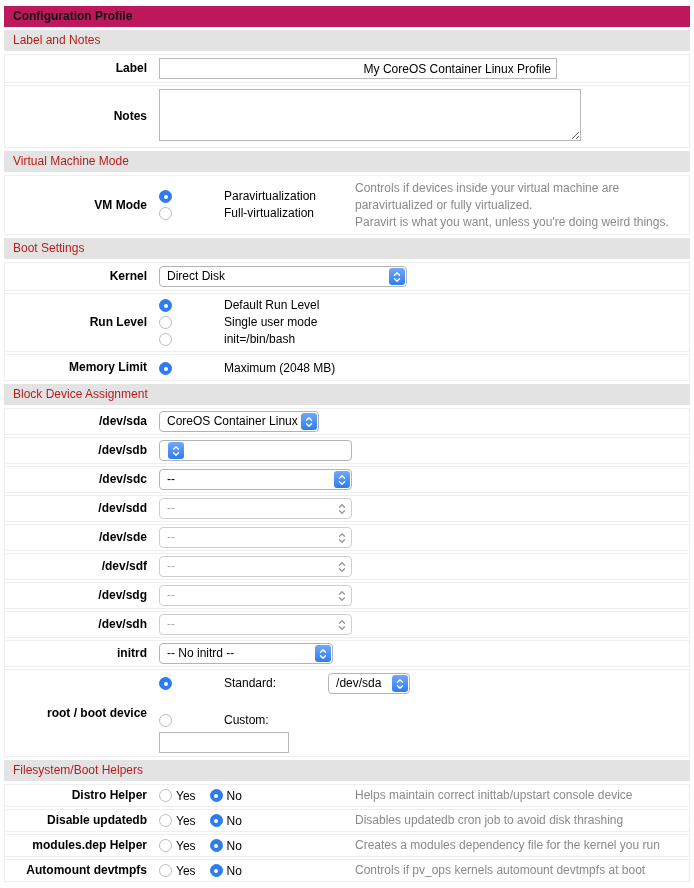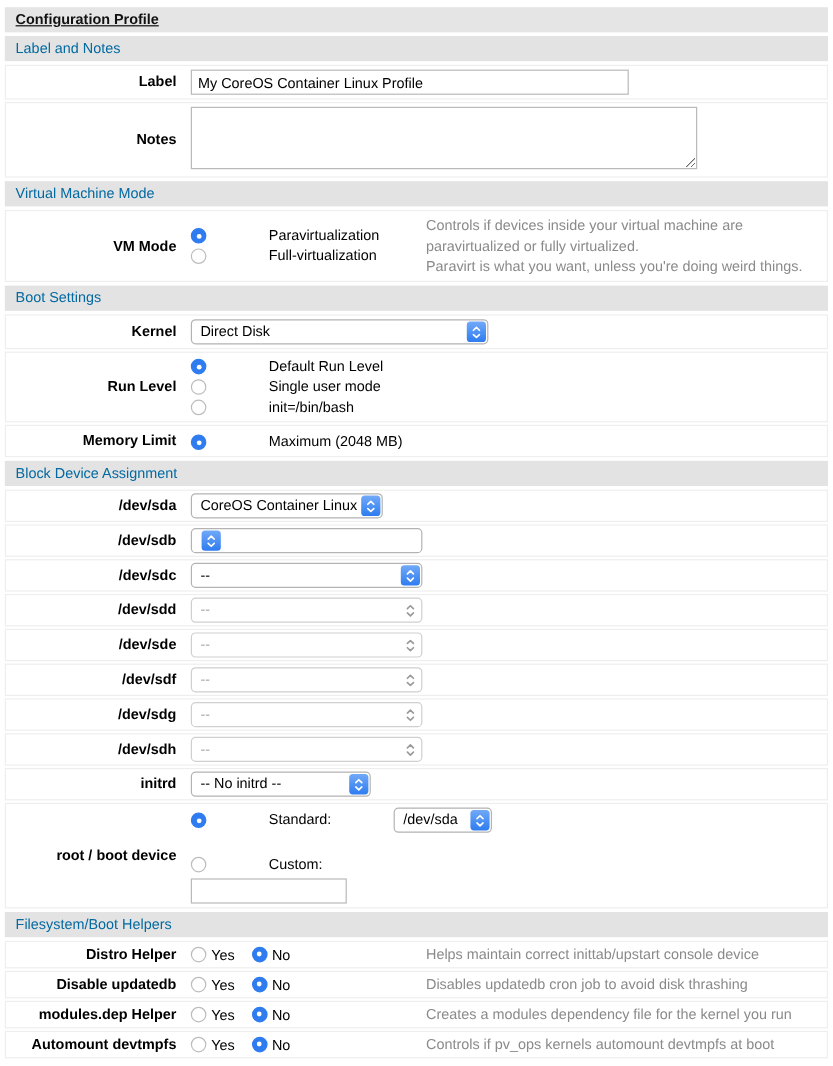--- a/index.html
+++ b/index.html
@@ -11,22 +11,22 @@
     color: #000;
   }
   .page { padding: 6px 4px 10px 4px; }
 
   
   .bar {
     padding: 4px 9px;
     line-height: 13px;
     margin: 0 0 3px 0;
   }
-  .bar.main { background: #e5e5e5; font-weight: bold; color: #111; text-decoration: underline; }
-  .bar.section { background: #e3e3e3; color: #0369a1; margin-top: 3px; }
+  .bar.main { background: #be185d; font-weight: bold; color: #111; }
+  .bar.section { background: #e3e3e3; color: #b91c1c; margin-top: 3px; }
 
   
   .row {
     display: flex;
     align-items: center;
     background: #fff;
     border: 1px solid #eeeeee;
     margin-bottom: 2px;
     padding: 3px 6px;
   }
@@ -110,37 +110,37 @@
   .radio.on::after {
     content: "";
     position: absolute;
     left: 3.5px; top: 3.5px;
     width: 4px; height: 4px;
     border-radius: 50%;
     background: #fff;
   }
 
   .inline-gap { margin: 0 5px 0 0; }
-  .yn { display: flex; align-items: flex-start; }
+  .yn { display: flex; align-items: center; }
   .yn .radio { margin-right: 4px; }
   .yn .yn-label { margin-right: 14px; }
 </style>
 </head>
 <body>
 
 <div class="page">
 
   <div class="bar main">Configuration Profile</div>
 
   <div class="bar section">Label and Notes</div>
 
   <div class="row">
     <div class="lbl">Label</div>
     <div class="field">
-      <input class="ti" style="width: 365px;" type="text" value="My CoreOS Container Linux Profile">
+      <input class="ti" style="width: 398px; text-align: right;" type="text" value="My CoreOS Container Linux Profile">
     </div>
   </div>
 
   <div class="row">
     <div class="lbl">Notes</div>
     <div class="field">
       <textarea class="notes" style=""></textarea>
     </div>
   </div>
 
@@ -327,21 +327,21 @@
               <path d="M1.5 7.8 L4 10.2 L6.5 7.8"></path>
             </svg>
           </span>
       </span>
     </div>
   </div>
 
   <div class="row tight">
     <div class="lbl">initrd</div>
     <div class="field">
-      <span class="sel" style="width:150px">
+      <span class="sel" style="width:174px">
         <span class="txt">-- No initrd --</span>
         <span class="step">
             <svg class="chev" width="8" height="12" viewBox="0 0 8 12">
               <path d="M1.5 4.2 L4 1.8 L6.5 4.2"></path>
               <path d="M1.5 7.8 L4 10.2 L6.5 7.8"></path>
             </svg>
           </span>
       </span>
     </div>
   </div>

